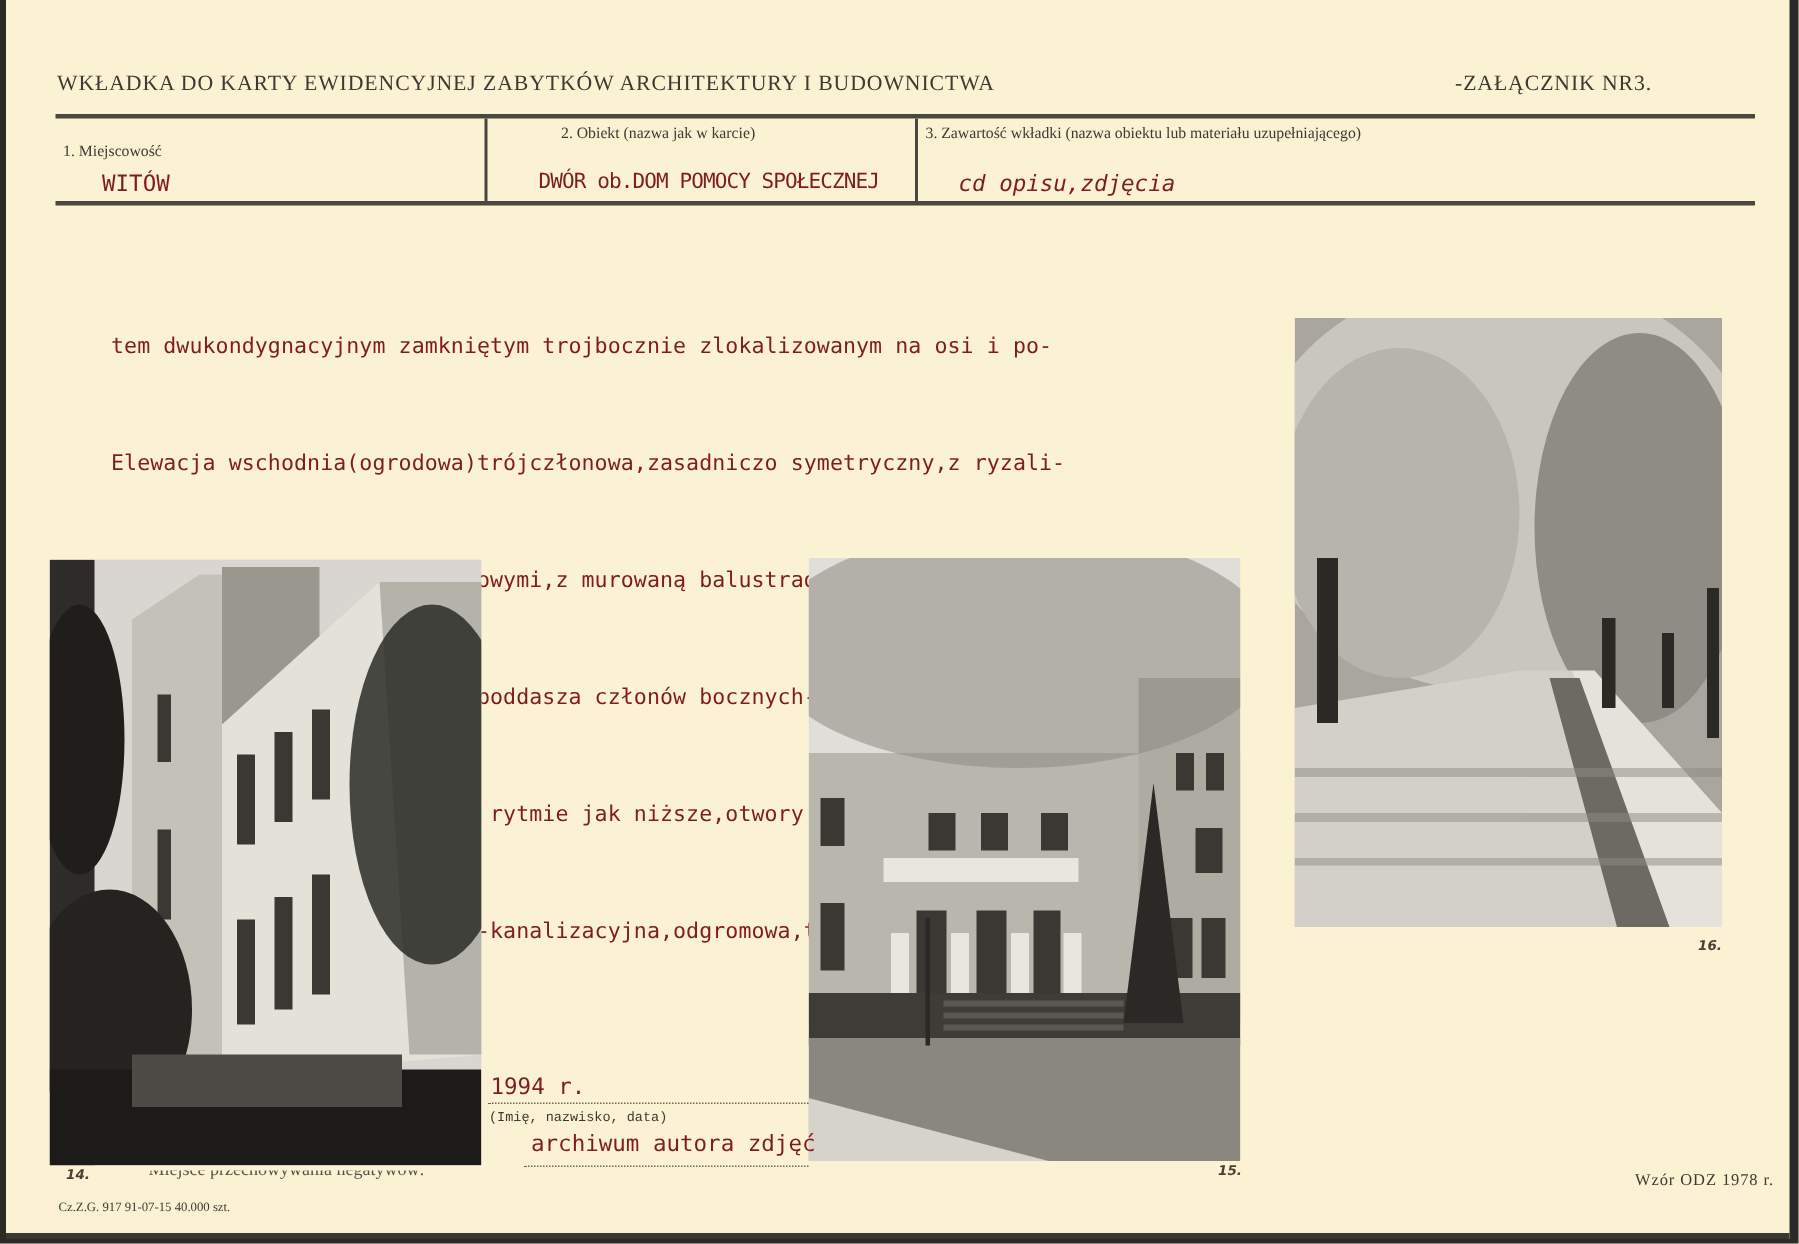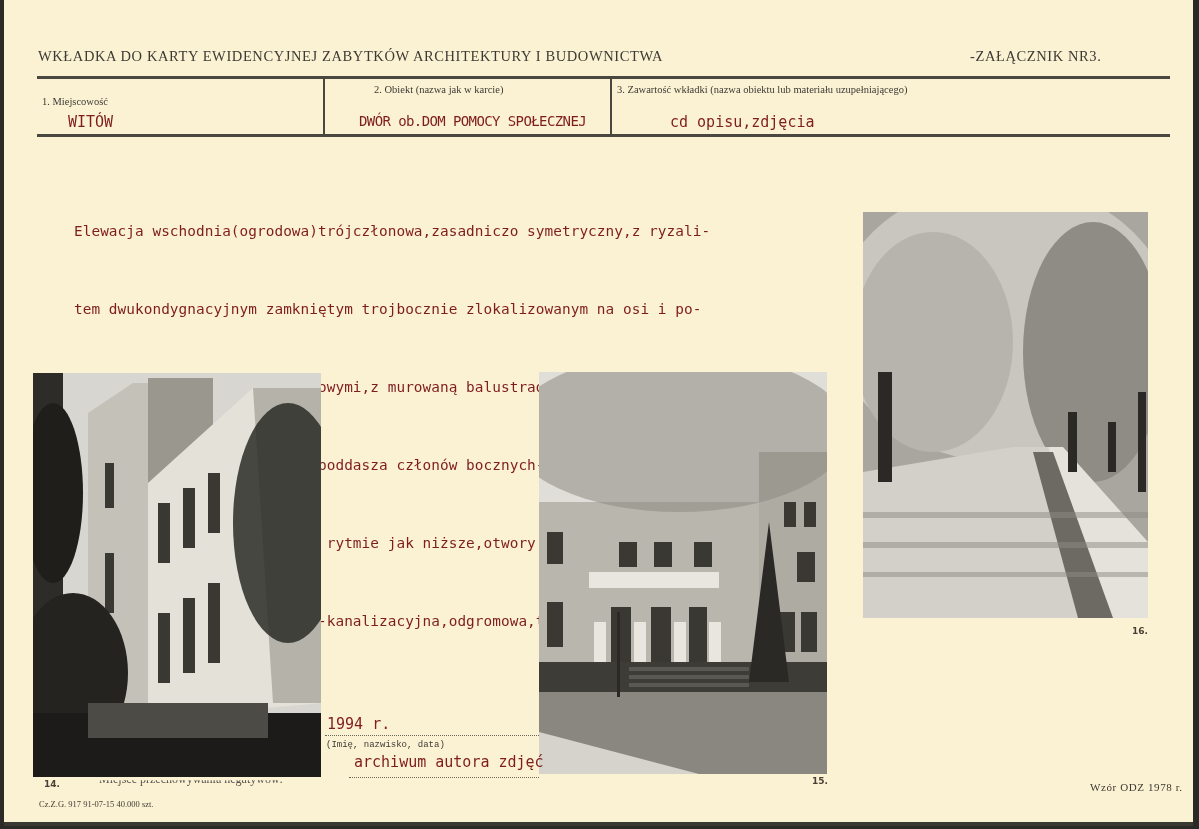--- a/index.html
+++ b/index.html
@@ -9,21 +9,21 @@
     .mono { font-family:"DejaVu Sans Mono","Liberation Mono",monospace; color:#7f1d1d; }
     .title { position:absolute; top:48px; left:34px; font-size:14.5px; letter-spacing:0.6px; }
     .annex { position:absolute; top:48px; left:966px; font-size:14.5px; letter-spacing:0.6px; }
     .hr { position:absolute; left:33px; width:1133px; height:3px; background:#4a4741; }
     .vr { position:absolute; width:1.5px; background:#4a4741; top:79px; height:56px; }
     .field-label { position:absolute; top:84px; font-size:10.5px; }
     .field-value { position:absolute; top:113px; font-size:15px; }
     .desc { position:absolute; left:70px; top:166px; width:770px; font-size:14.4px; line-height:26px; white-space:pre; letter-spacing:0.05px; }
     .photo { position:absolute; overflow:hidden; }
     .photo svg { display:block; }
-    .num { position:absolute; font-family:"DejaVu Sans",sans-serif; font-weight:bold; font-size:9px; color:#4a3f35; }
+    .num { position:absolute; font-family:"DejaVu Sans",sans-serif; font-weight:bold; font-size:9px; color:#4a3f35;font-style:italic; }
     .year { position:absolute; left:323px; top:715px; font-size:15px; }
     .dots { position:absolute; border-bottom:1.5px dotted #6b665c; }
     .imie { position:absolute; left:322px; top:740px; font-family:Liberation Mono, monospace; font-size:9px; color:#3d3a33; }
     .archiwum { position:absolute; left:350px; top:753px; font-size:15px; }
     .neg { position:absolute; left:95px; top:772px; font-size:12px; color:#55514a; clip-path: inset(55% 0 0 0); }
     .print { position:absolute; left:35px; top:799px; font-size:8.5px; font-family:"Liberation Serif",serif; color:#3d3a33; }
     .wzor { position:absolute; left:1066px; top:781px; font-size:11px; letter-spacing:0.6px;margin-left:20px; }
   </style>
 </head>
 <body>
@@ -38,25 +38,25 @@
   <div class="vr" style="left:319px;"></div>
   <div class="vr" style="left:606px;"></div>
 
   <div class="field-label serif" style="left:38px;margin-top:12px;">1.  Miejscowość</div>
   <div class="field-value mono" style="left:64px;">WITÓW</div>
 
   <div class="field-label serif" style="left:325px;margin-left:45px;">2.  Obiekt (nazwa jak w karcie)</div>
   <div class="field-value mono" style="left:337px; font-size:14px; letter-spacing:-0.6px;margin-left:18px;">DWÓR ob.DOM POMOCY SPOŁECZNEJ</div>
 
   <div class="field-label serif" style="left:613px;">3.  Zawartość wkładki (nazwa obiektu lub materiału uzupełniającego)</div>
-  <div class="field-value mono" style="left:666px;">cd opisu,zdjęcia</div>
+  <div class="field-value mono" style="left:635px;font-style:italic;">cd opisu,zdjęcia</div>
 
   <div class="desc mono">
+    <div>tem dwukondygnacyjnym zamkniętym trojbocznie zlokalizowanym na osi i po-</div>
     <div>Elewacja wschodnia(ogrodowa)trójczłonowa,zasadniczo symetryczny,z ryzali-</div>
-    <div>tem dwukondygnacyjnym zamkniętym trojbocznie zlokalizowanym na osi i po-</div>
     <div>przedzonym schodami wachlarzowymi,z murowaną balustradą artykułowaną piono</div>
     <div>wymi szczelinami.W poziomie poddasza członów bocznych-okulusy w opaskach,</div>
     <div>rozmieszczone w analogicznym rytmie jak niższe,otwory okienne.</div>
     <div>Instalacja elektryczna,wodno-kanalizacyjna,odgromowa,telefoniczna,central-</div>
     <div>nego ogrzewania,winda.</div>
   </div>
 
   <div class="photo" style="left:29px; top:373px; width:288px; height:404px;">
     <svg width="288" height="404" viewBox="0 0 288 404">
       <rect width="288" height="404" fill="#c9c7c1"></rect>

